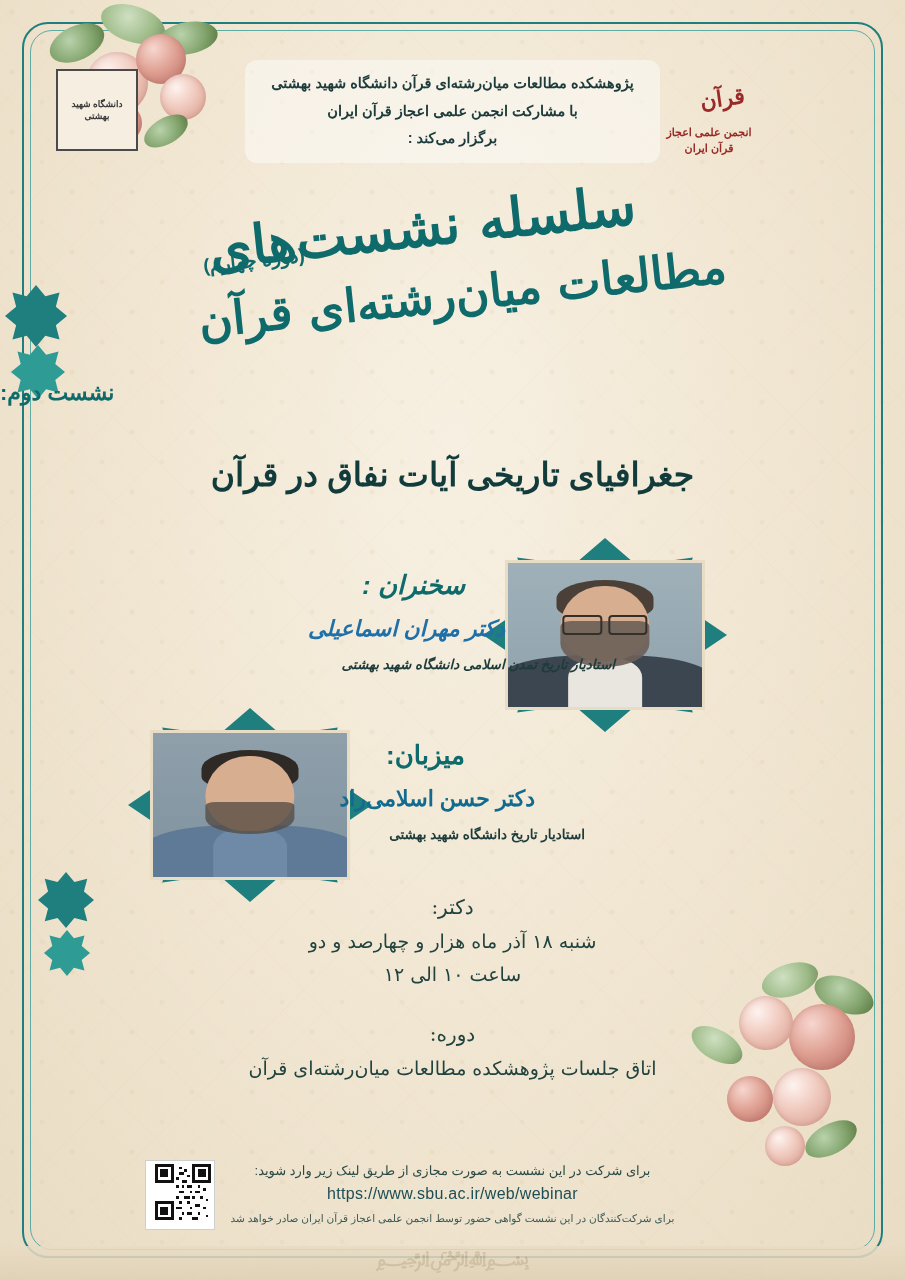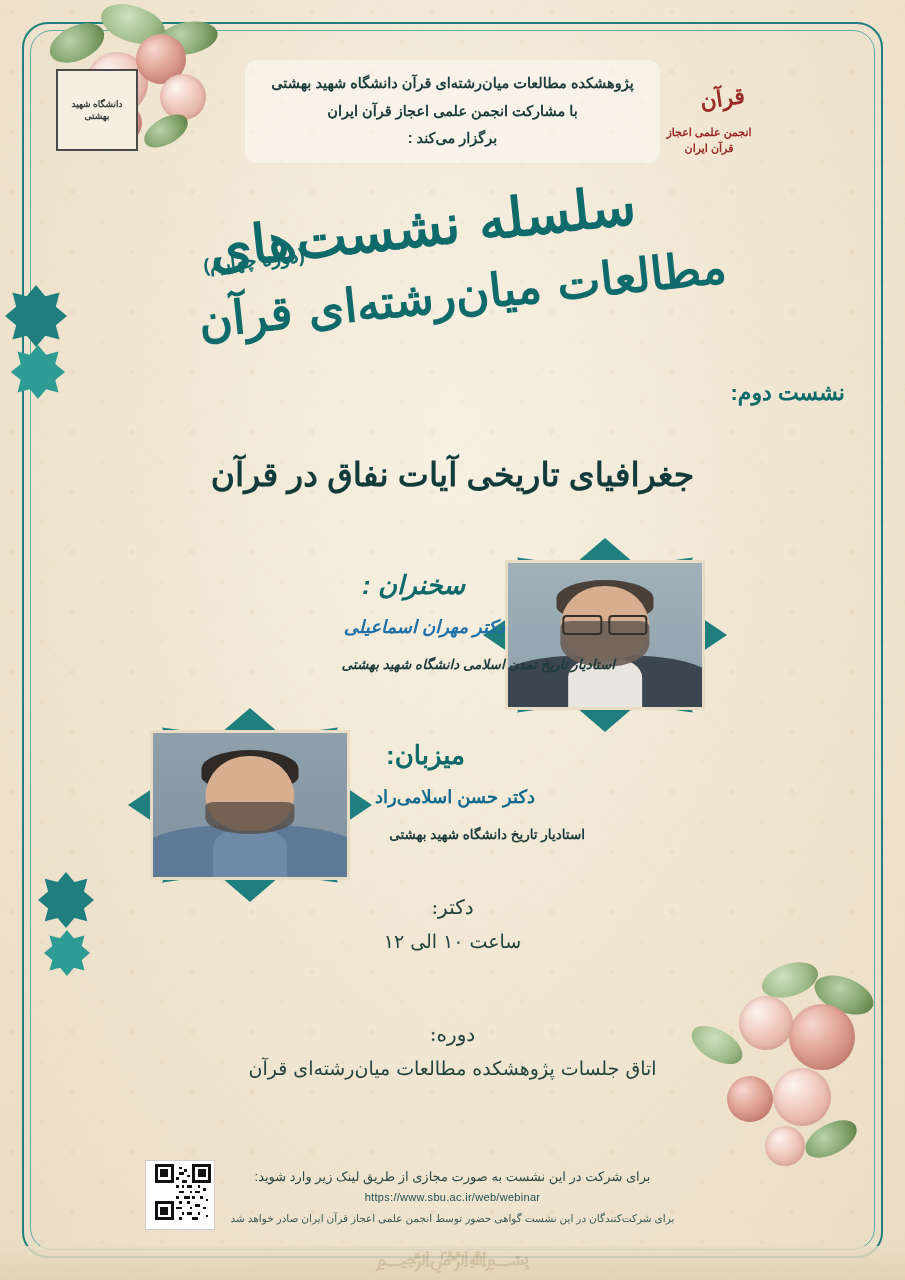--- a/index.html
+++ b/index.html
@@ -121,39 +121,39 @@
   }
   .t-dore{
     position:absolute;top:54px;right:600px;
     font-size:19px;color:#0f6a6b;font-weight:bold;
     transform:rotate(-6deg);
   }
 
   
   .session-label{
     position:absolute;top:380px;right:0;left:0;
-    text-align:right;padding-right:60px;
+    text-align:left;padding-right:60px;
     font-size:22px;font-weight:bold;color:#0f6a6b;
   }
   .main-subject{
     position:absolute;top:455px;left:0;right:0;
     text-align:center;
     font-size:33px;font-weight:bold;color:#123b3b;
     letter-spacing:-.5px;
   }
 
   
   .row{position:absolute;left:0;right:0;height:150px;}
   .row .role{
     position:absolute;top:10px;
     font-size:26px;font-weight:bold;color:#0f6a6b;
   }
   .row .name{
     position:absolute;top:56px;
-    font-size:18px;font-weight:bold;color:#1f6fa8;
+    font-size:22px;font-weight:bold;color:#1f6fa8;
   }
   .row .name.teal{color:#126b8f;}
   .row .affil{
     position:absolute;top:96px;
     font-size:13.5px;font-weight:bold;color:#1d3b3b;
   }
   
   .photo-holder{
     position:absolute;top:0;width:200px;height:150px;
   }
@@ -190,21 +190,21 @@
     position:absolute;left:0;right:0;text-align:center;
   }
   .info .lbl{font-size:20px;color:#21433f;margin-bottom:6px;font-family:"DejaVu Serif",serif;}
   .info .val{font-size:19px;color:#21433f;line-height:1.75;font-family:"DejaVu Serif",serif;}
 
   
   .footer{
     position:absolute;left:0;right:0;bottom:56px;text-align:center;color:#2b4a47;
   }
   .footer .f1{font-size:13px;margin-bottom:7px;}
-  .footer .f2{font-size:11px;color:#1d4d55;margin-bottom:9px;letter-spacing:.3px;}
+  .footer .f2{font-size:16px;color:#1d4d55;margin-bottom:9px;letter-spacing:.3px;}
   .footer .f3{font-size:10.5px;color:#3b5a56;}
   .qr{
     position:absolute;left:145px;bottom:50px;
     width:62px;height:62px;background:#fff;padding:3px;border:1px solid #cfcfcf;
   }
   .qr svg{display:block;}
   .bottom-band{
     position:absolute;left:0;right:0;bottom:0;height:34px;
     background:linear-gradient(180deg,#e9dcc4 0%, #dfd0b4 100%);
     opacity:.85;
@@ -314,20 +314,21 @@
         </div>
       </div>
     </div>
     <div class="role" style="right:440px;">میزبان:</div>
     <div class="name teal" style="right:370px;">دکتر حسن اسلامی‌راد</div>
     <div class="affil" style="right:320px;">استادیار تاریخ دانشگاه شهید بهشتی</div>
   </div>
 
   <div class="info" style="top:895px;">
     <div class="lbl">دکتر:</div>
+    <div class="val">شنبه ۱۸ آذر ماه هزار و چهارصد و دو</div>
     <div class="val">ساعت ۱۰ الی ۱۲</div>
   </div>
 
   <div class="info" style="top:1022px;">
     <div class="lbl">دوره:</div>
     <div class="val">اتاق جلسات پژوهشکده مطالعات میان‌رشته‌ای قرآن</div>
   </div>
 
   <div class="footer">
     <div class="f1">برای شرکت در این نشست به صورت مجازی از طریق لینک زیر وارد شوید:</div>

